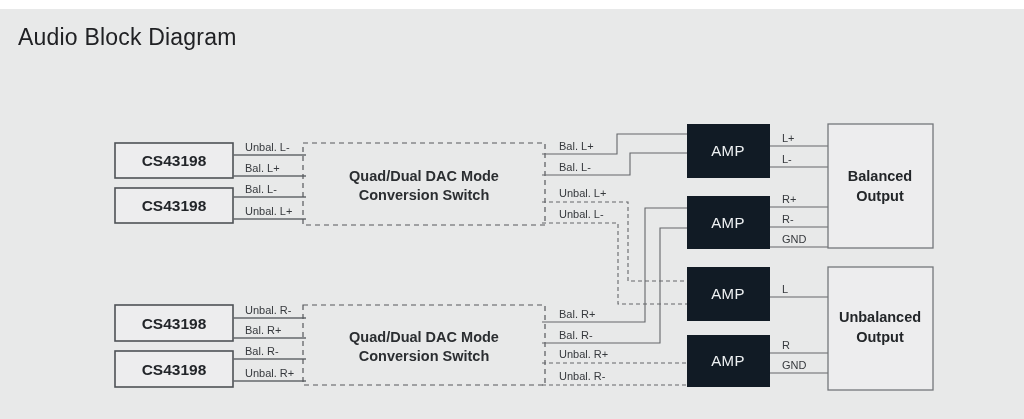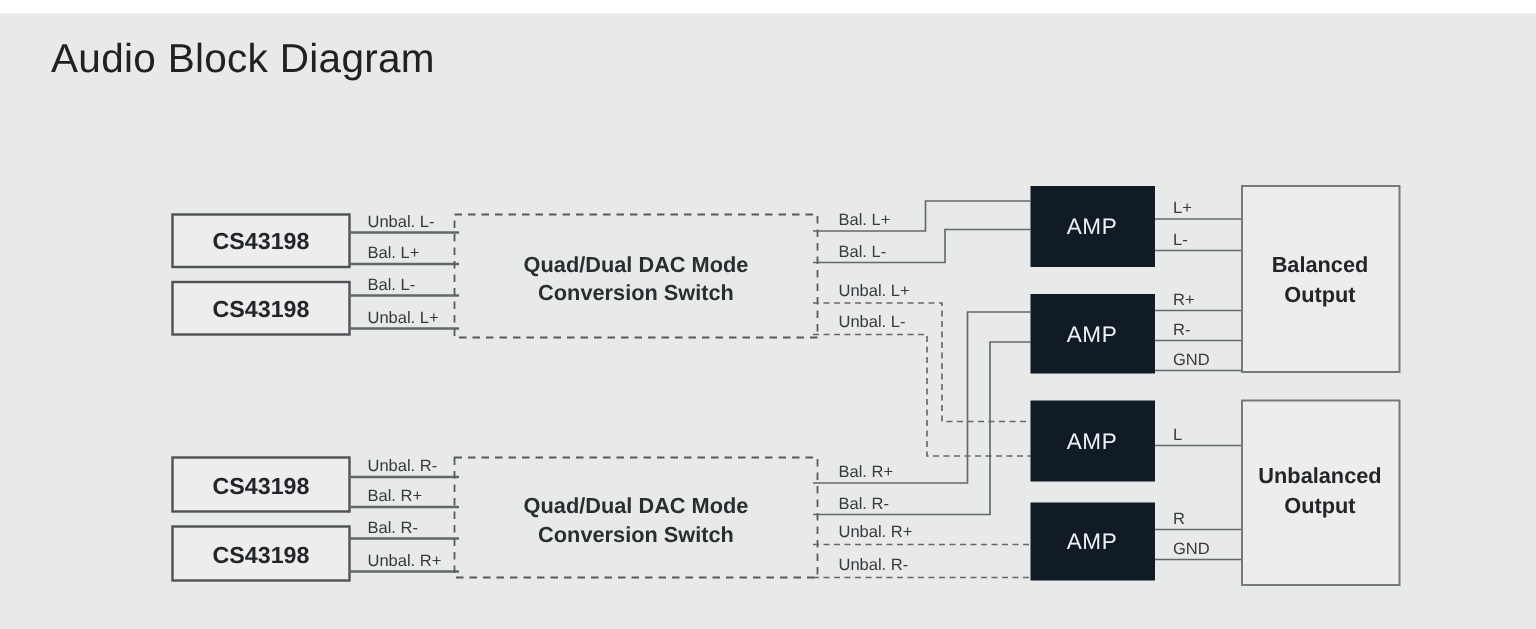--- a/index.html
+++ b/index.html
@@ -3,22 +3,22 @@
 <meta charset="utf-8">
 <style>
   html,body{margin:0;padding:0;}
   body{
     width:1024px;height:419px;position:relative;overflow:hidden;
     background:#e8e9e9;
     font-family:"Liberation Sans",sans-serif;
   }
   .topbar{position:absolute;top:0;left:0;width:1024px;height:9px;background:#ffffff;}
   h1.page-title{
-    position:absolute;left:34px;top:24px;margin:0;
-    font-size:27px;font-weight:400;color:#202124;letter-spacing:.2px;
+    position:absolute;left:18px;top:24px;margin:0;
+    font-size:23px;font-weight:400;color:#202124;letter-spacing:.2px;
   }
   svg.diagram{position:absolute;left:0;top:0;}
   svg text{font-family:"Liberation Sans",sans-serif;}
   .box{fill:#ededee;stroke:#4e5256;stroke-width:1.6;}
   .outbox{fill:#ededee;stroke:#74777b;stroke-width:1.3;}
   .dashed-box{fill:none;stroke:#56595d;stroke-width:1.2;stroke-dasharray:5 4;}
   .wire{fill:none;stroke:#64676b;stroke-width:1.1;}
   .wire-thick{stroke-width:1.6;}
   .wire-dashed{stroke-dasharray:4 3;}
   .lbl{font-size:11px;fill:#36393d;}

